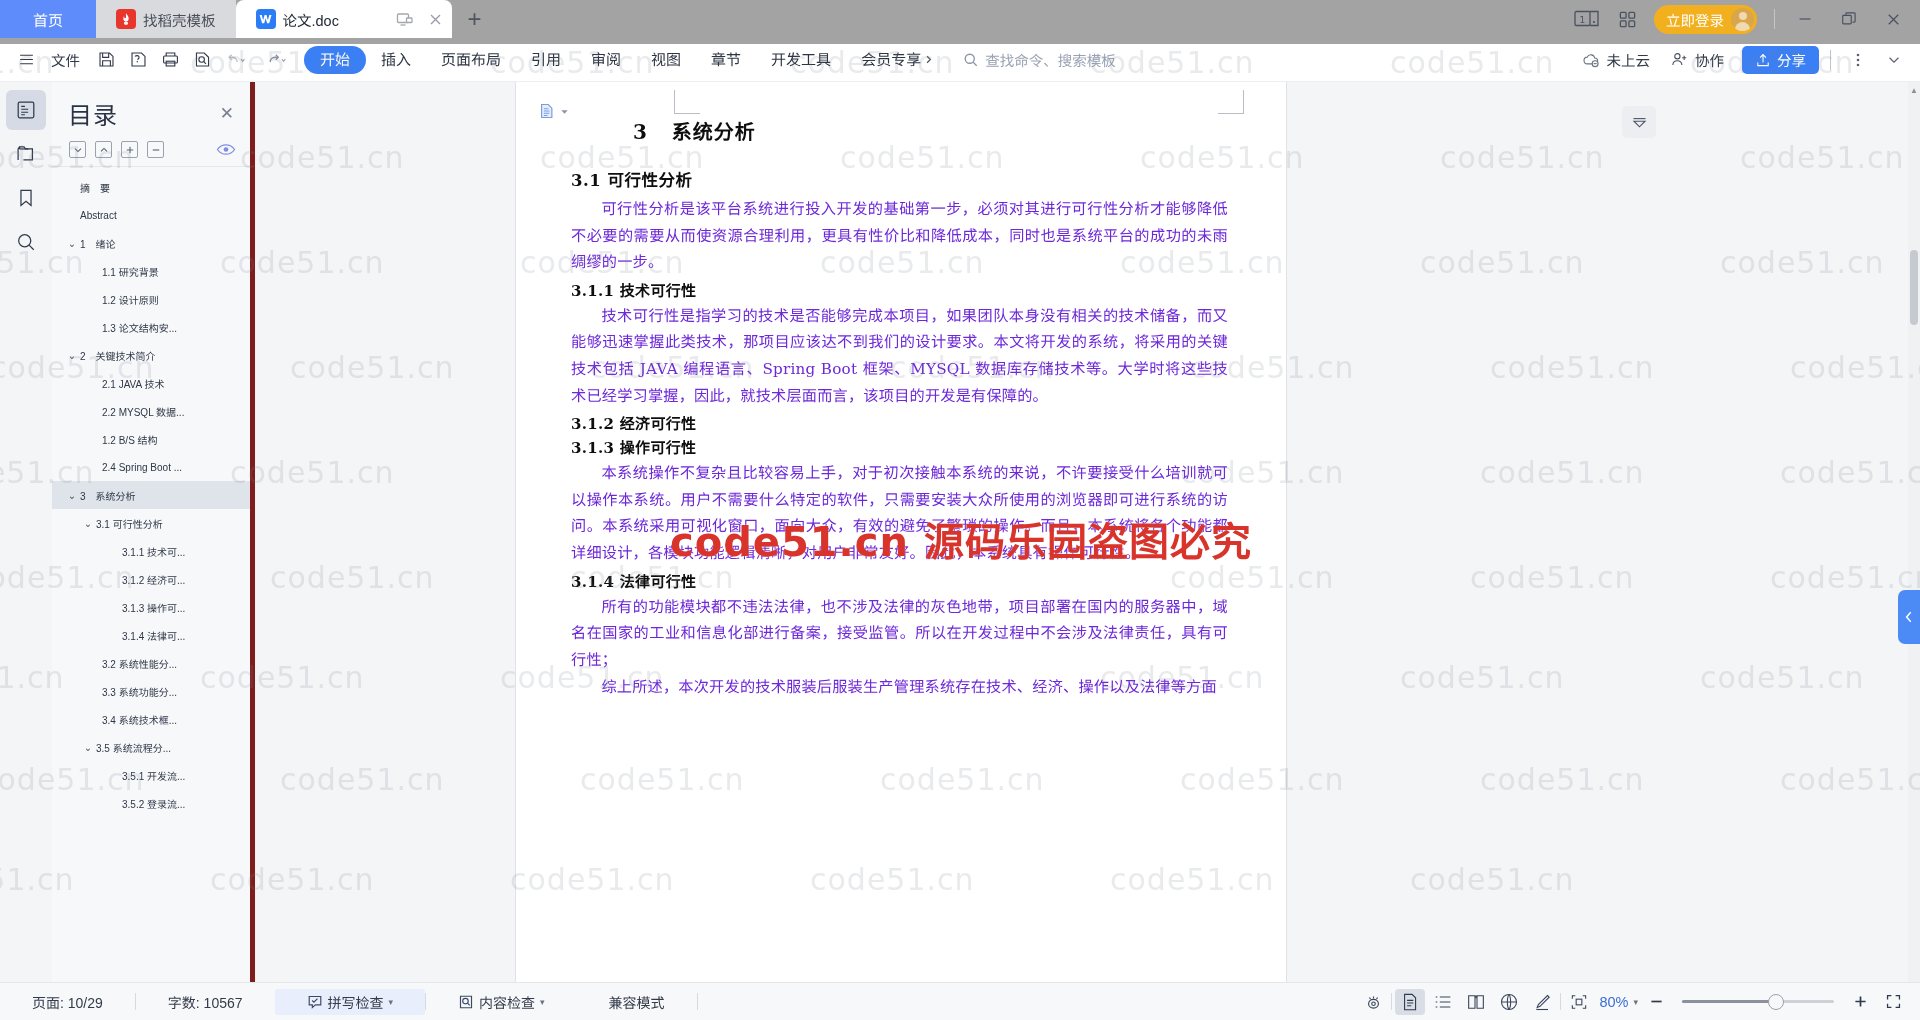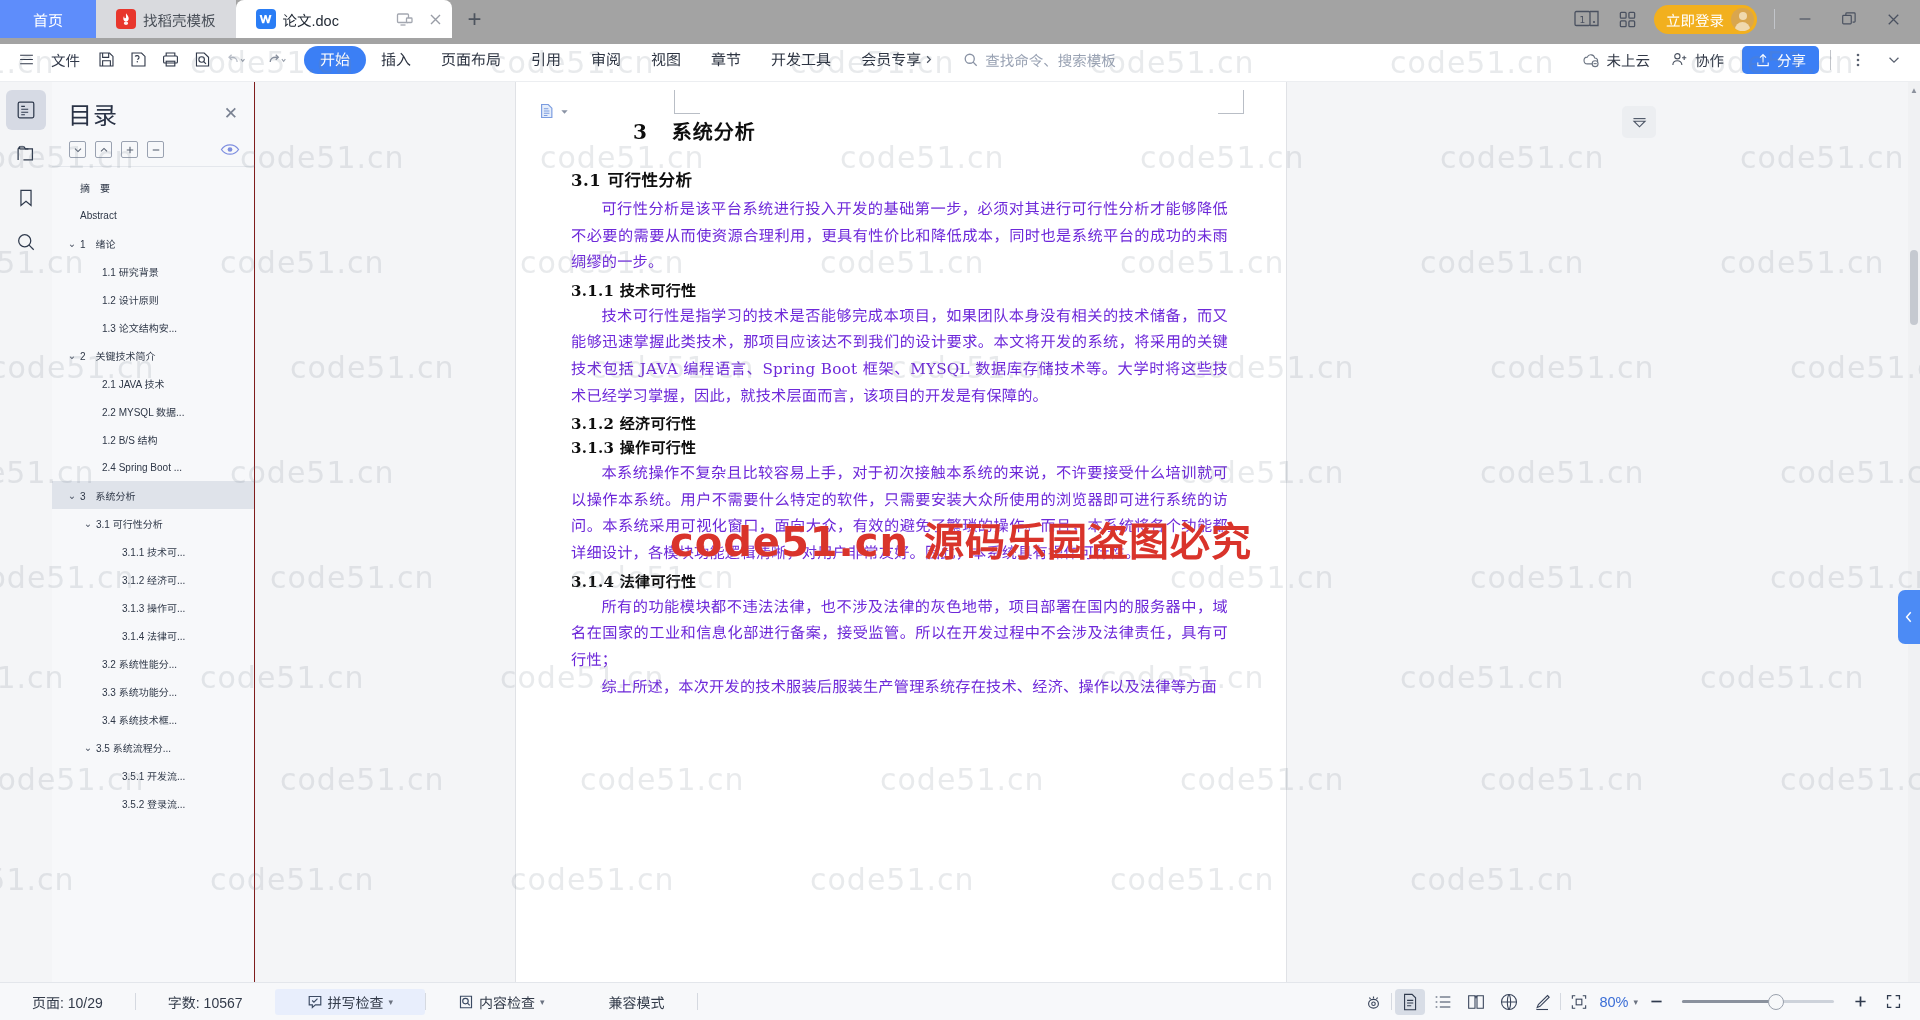--- a/index.html
+++ b/index.html
@@ -137,21 +137,21 @@
   .rail-btn {
     width: 40px; height: 40px; border-radius: 6px;
     display: flex; align-items: center; justify-content: center;
   }
   .rail-btn.act { background: #d6dae4; }
 
   
   .outline {
     position: absolute; top: 82px; left: 52px; bottom: 38px; width: 203px;
     background: #f7f8fa; z-index: 21;
-    border-right: 1px solid #7f1d1d;
+    border-right: 5px solid #7f1d1d;
     display: flex; flex-direction: column;
   }
   .ol-head {
     display: flex; align-items: center; padding: 14px 12px 4px 16px;
   }
   .ol-title { font-size: 24px; color: #2a3346; font-weight: 400; letter-spacing: 1px; }
   .ol-close { margin-left: auto; font-size: 17px; color: #7a8292; line-height: 1; padding: 4px; }
   .ol-tools { display: flex; align-items: center; gap: 9px; padding: 6px 12px 8px 17px; }
   .ol-tbtn {
     width: 17px; height: 17px; border: 1px solid #9aa2b1; border-radius: 2px;

